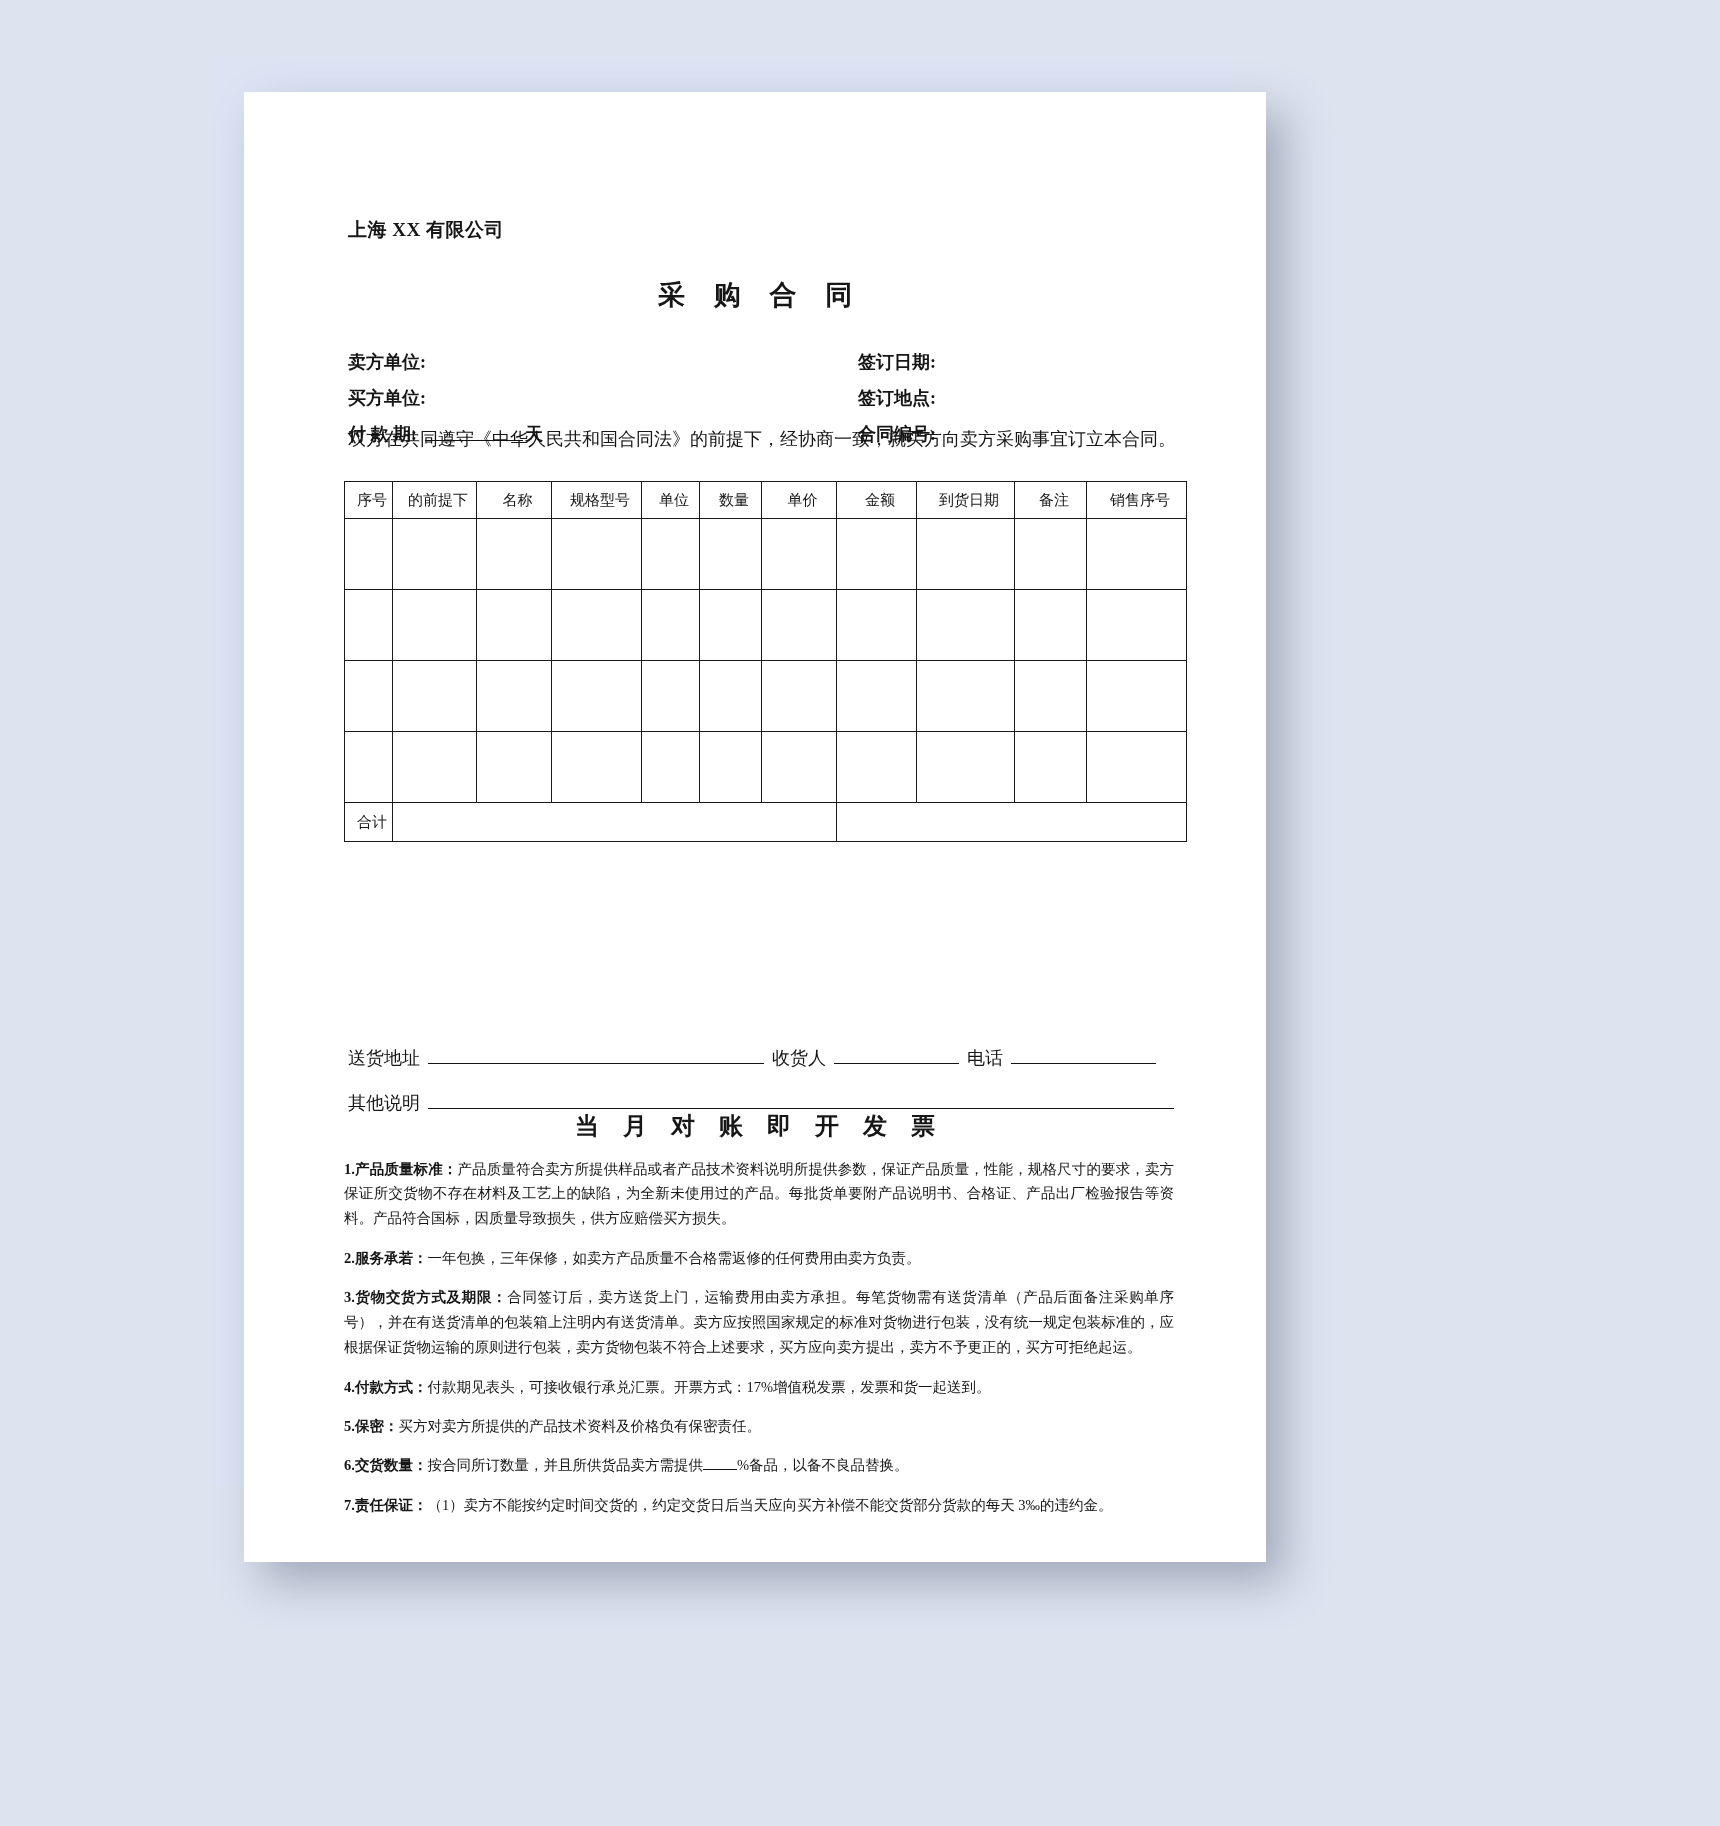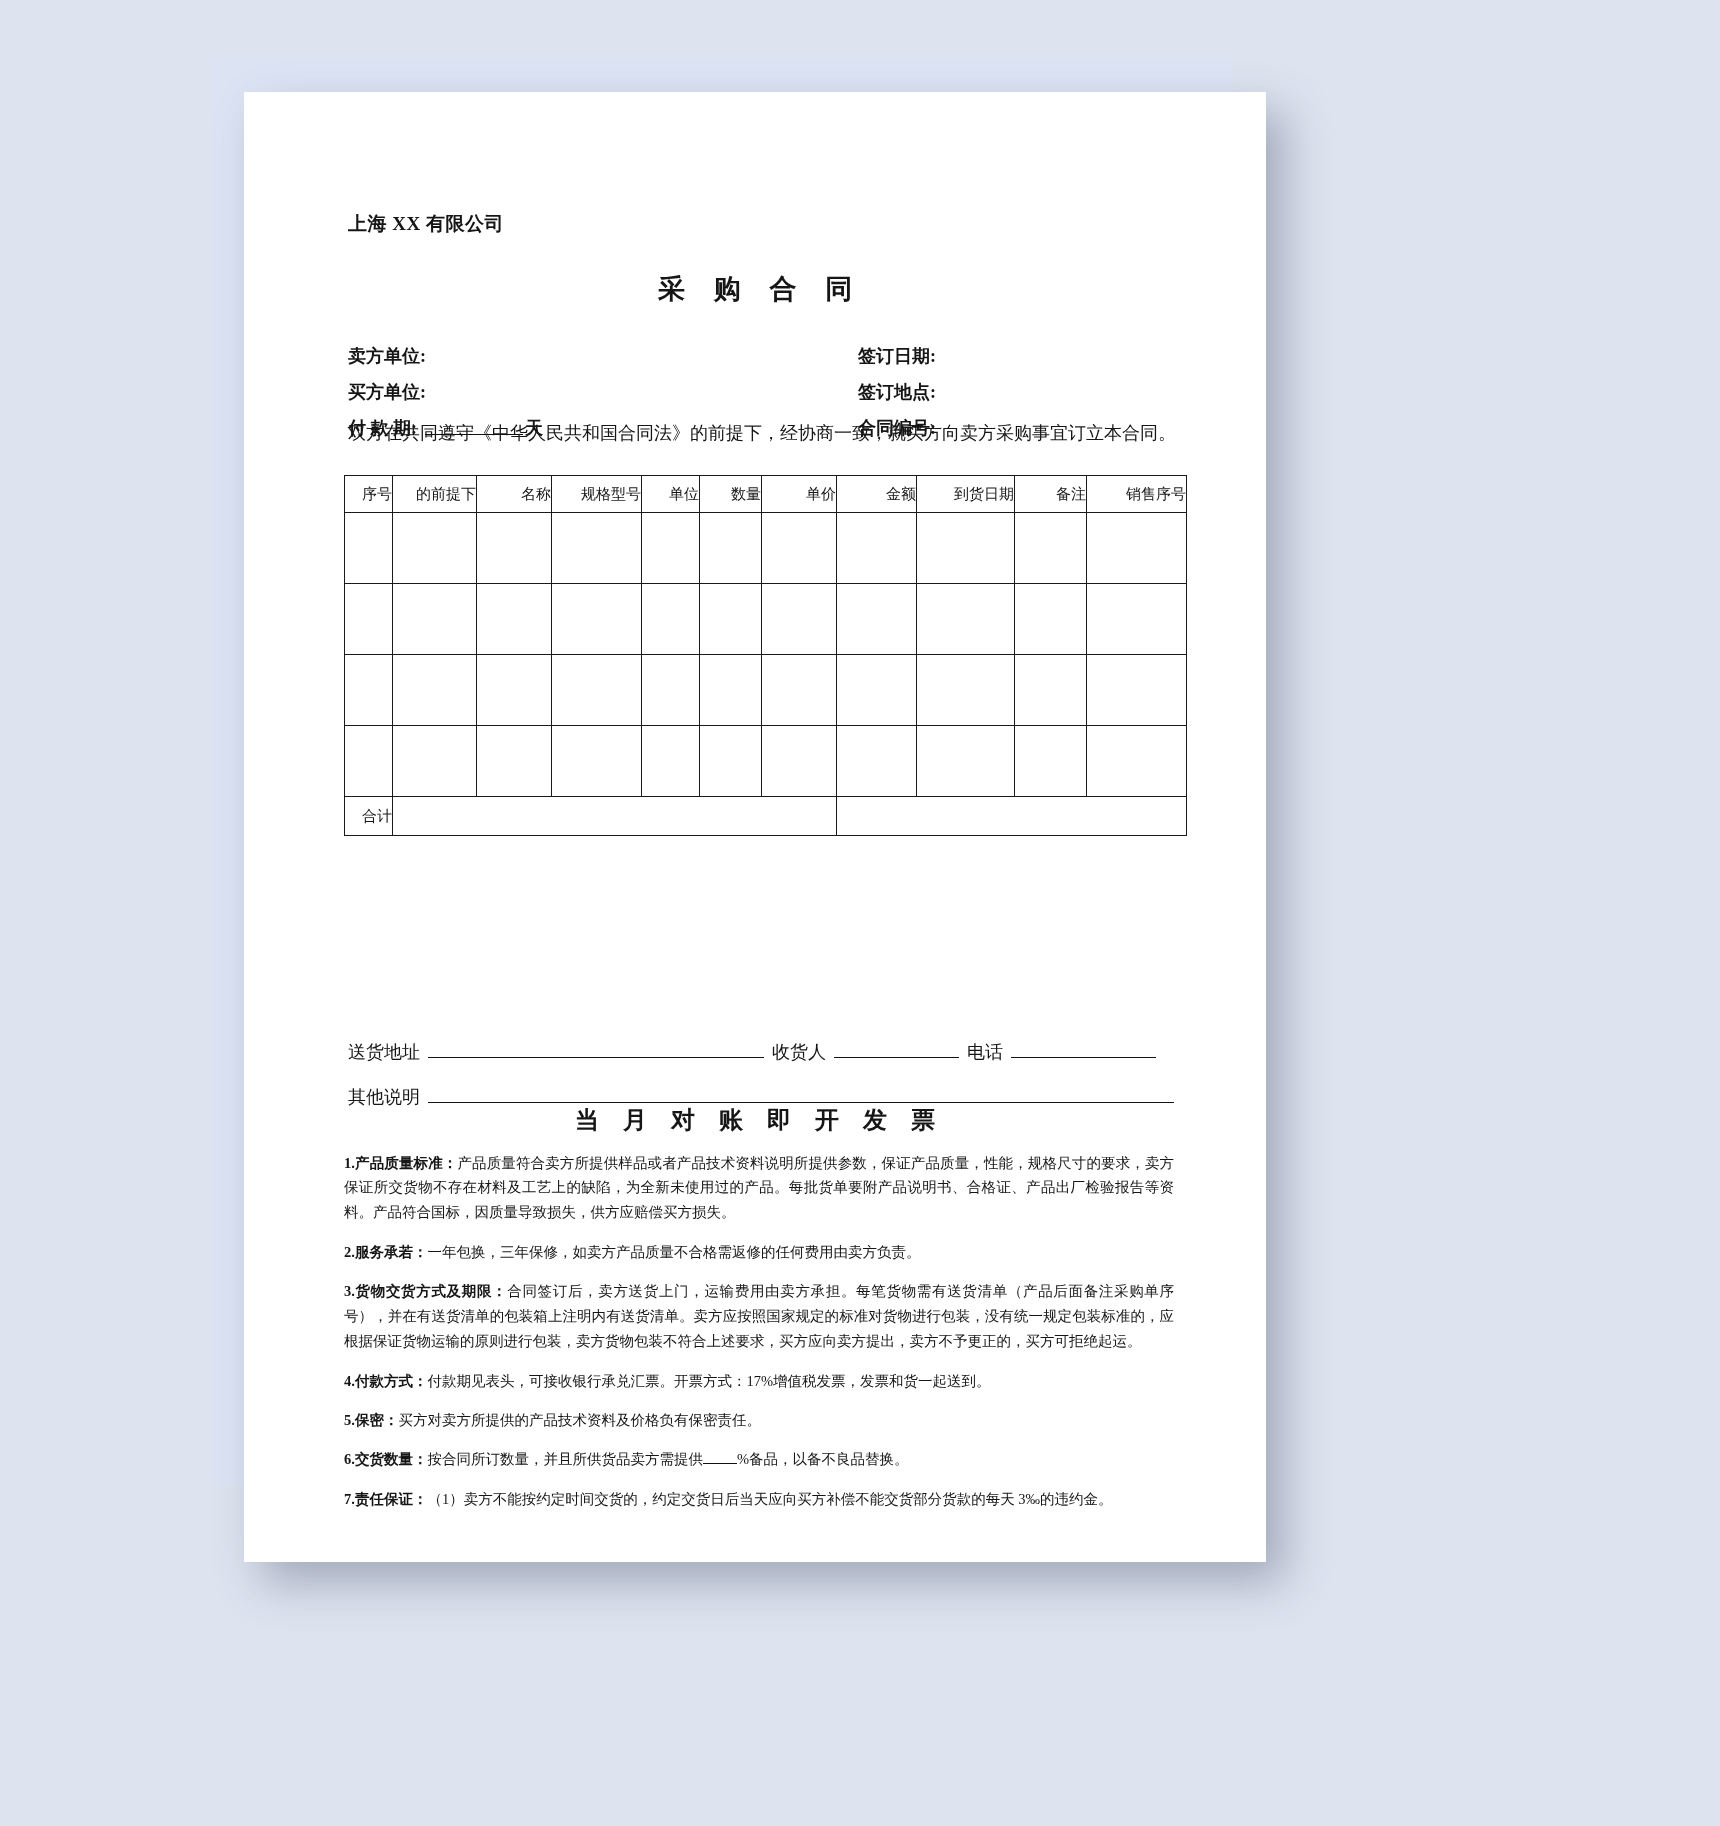--- a/index.html
+++ b/index.html
@@ -22,21 +22,21 @@
     width:1022px;height:1470px;
     box-shadow:18px 20px 42px rgba(90,100,125,0.45);
     background:transparent;
   }
   #page{
     position:absolute;left:244px;top:92px;
     width:1022px;height:1470px;
     background:#ffffff;
     color:#161616;
   }
-  .inner{position:absolute;left:0;top:0;width:100%;height:100%;}
+  .inner{position:absolute;left:0;top:6px;width:100%;height:100%;}
 
   
   #company{
     position:absolute;left:104px;top:119px;
     font-size:19px;font-weight:700;letter-spacing:.5px;
     font-family:"Liberation Serif", serif;
   }
   #doc-title{
     position:absolute;left:0;top:179px;width:1022px;
     text-align:center;
@@ -64,21 +64,21 @@
   #goods-table{
     position:absolute;left:100px;top:383px;
     border-collapse:collapse;
     width:822px;
     table-layout:fixed;
   }
   #goods-table td,#goods-table th{
     border:1.4px solid #1a1a1a;
     font-size:15px;
     font-weight:400;
-    text-align:right;
+    text-align:center;
     padding:4px 0 4px 7px;
     height:22px;
     vertical-align:middle;
     font-family:"Liberation Serif", serif;
     background:#fff;
     margin-left:40px;
   }
   #goods-table thead th{height:28px;font-weight:400;}
   #goods-table tbody td{height:62px;}
   #goods-table tfoot td{height:30px;}

